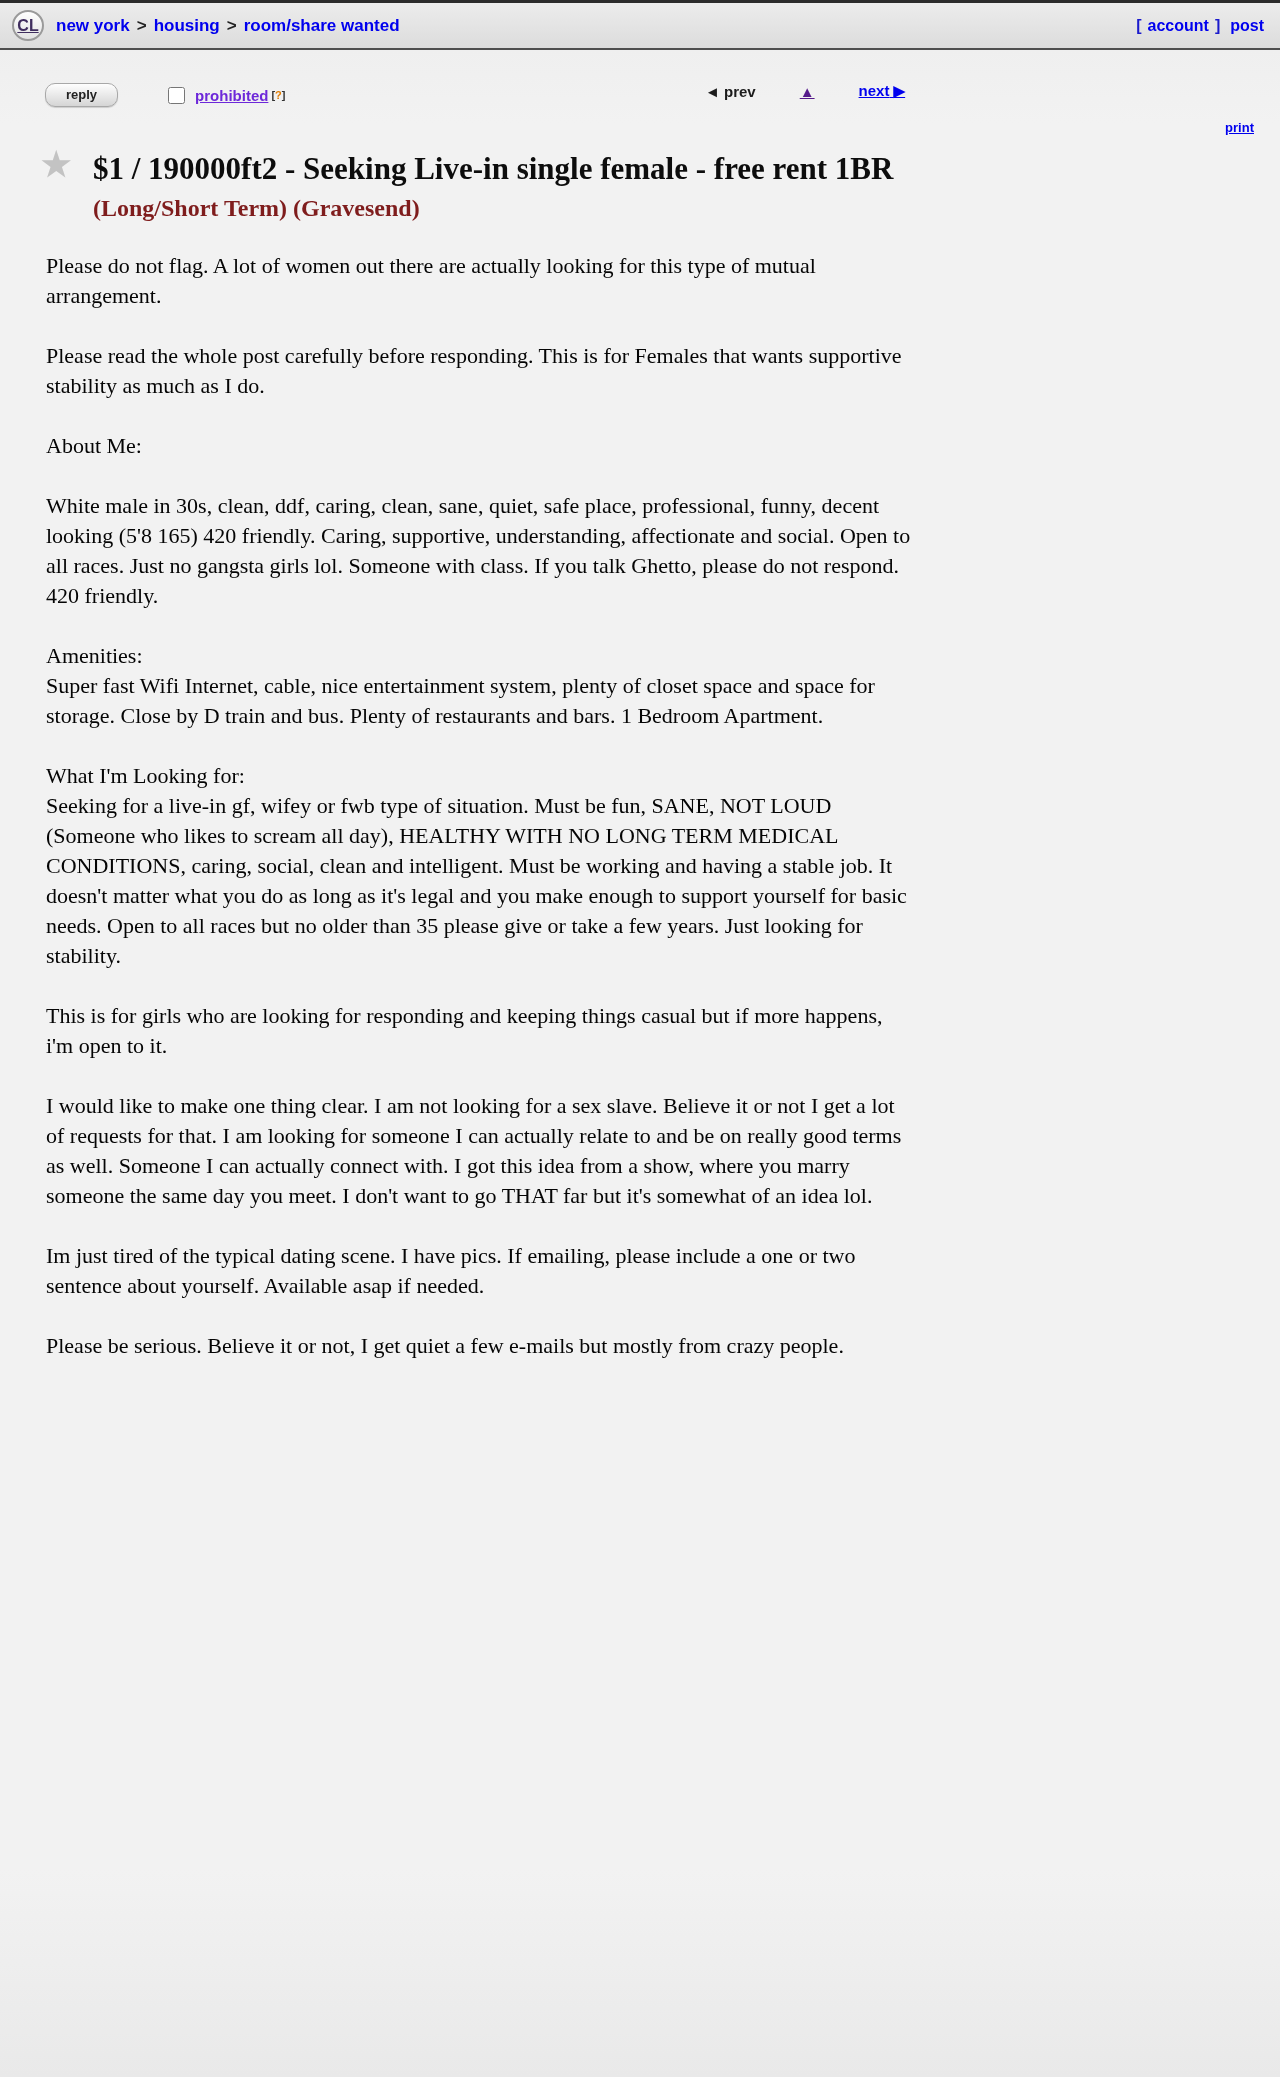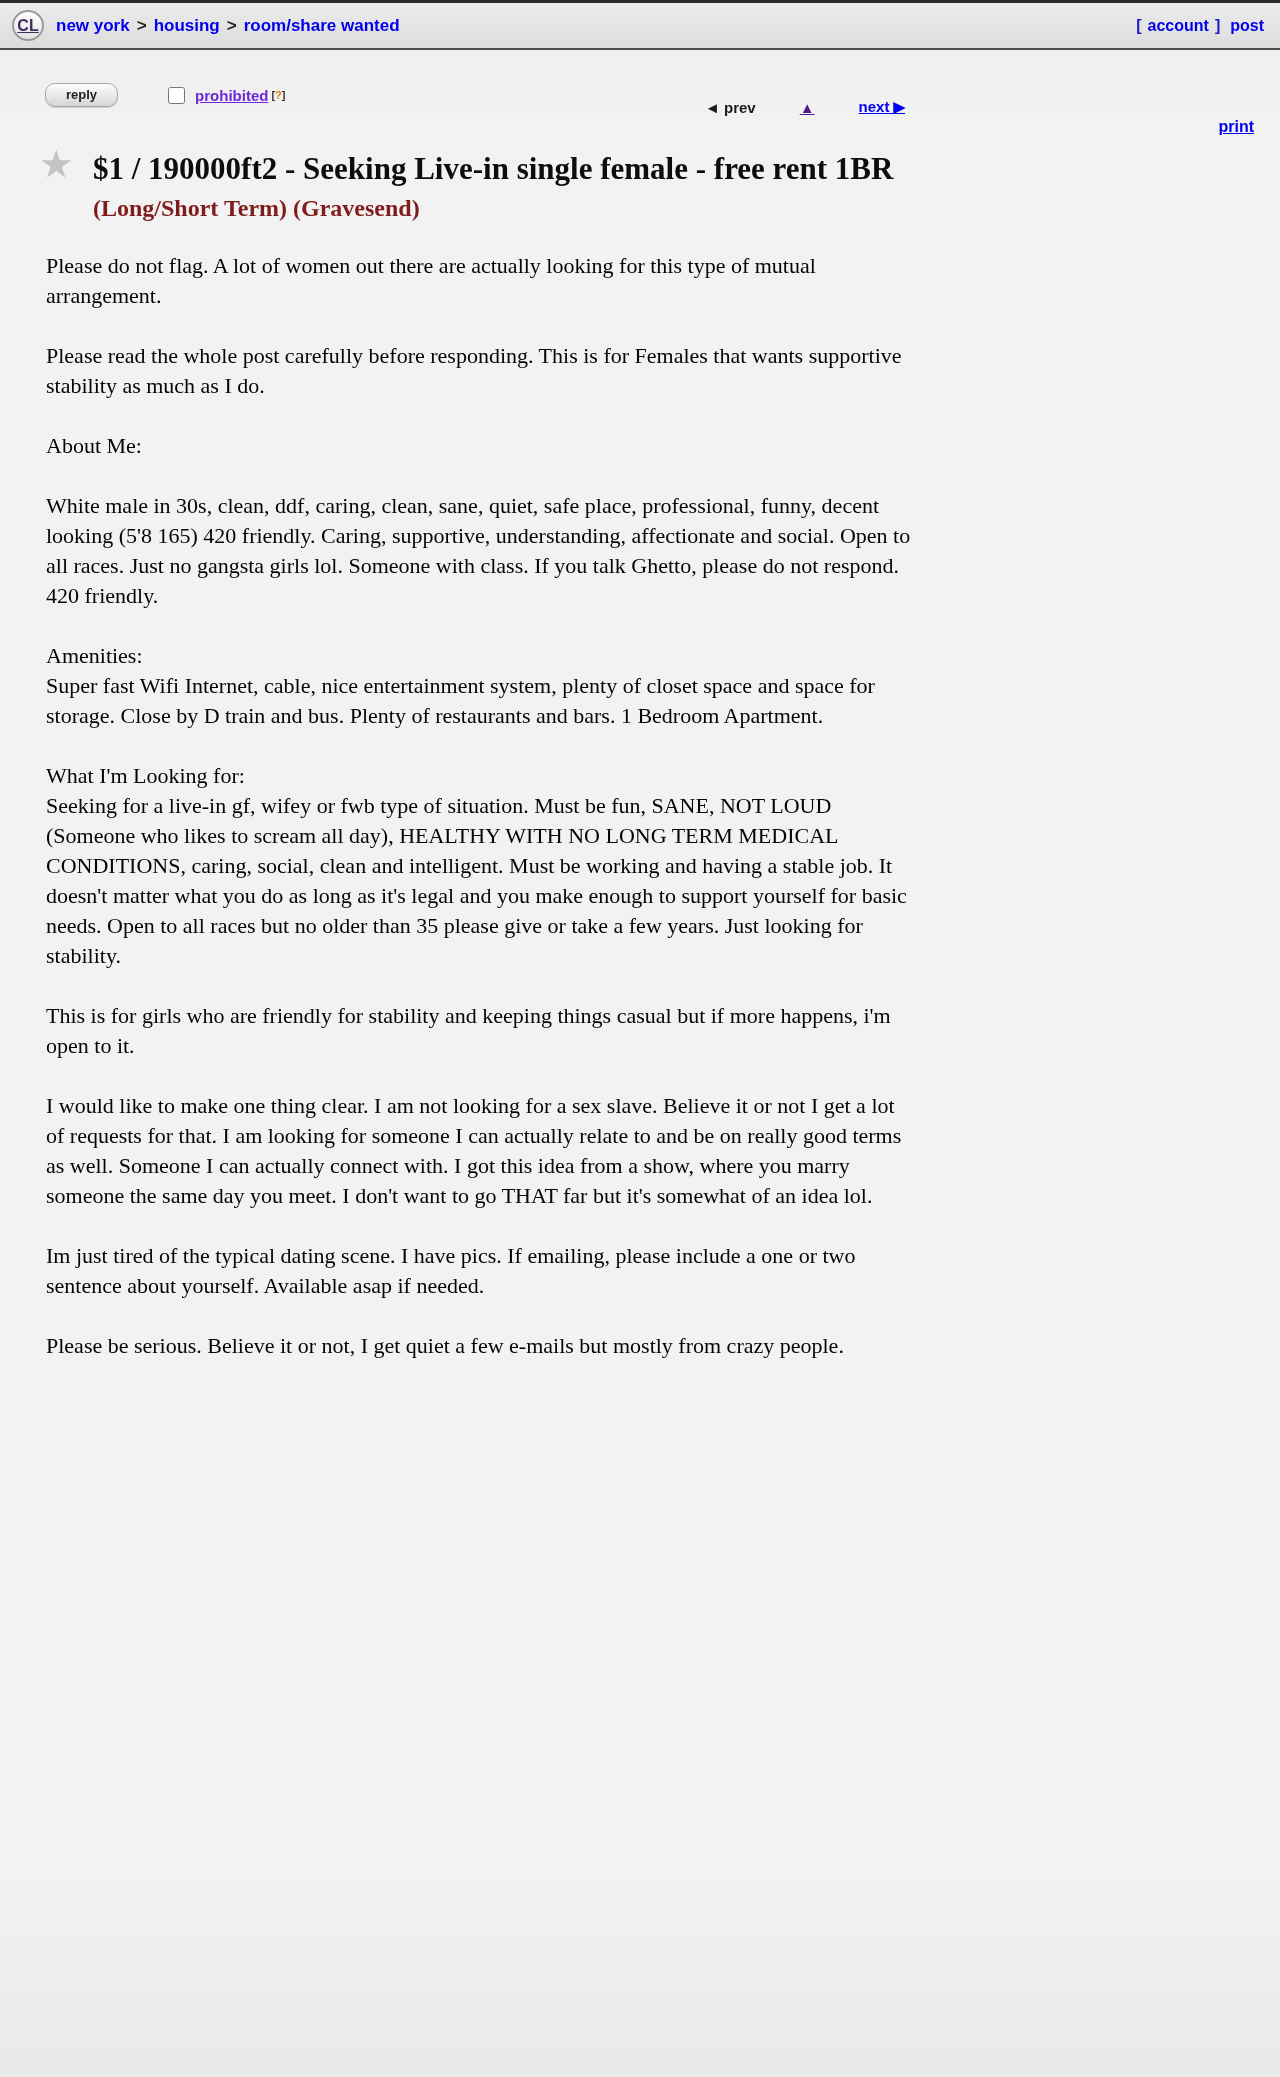--- a/index.html
+++ b/index.html
@@ -80,31 +80,31 @@
     font-size: 15px;
     font-weight: bold;
     text-decoration: underline;
   }
   .help-sup { font-size: 11px; font-weight: bold; vertical-align: super; margin-left: 3px; text-decoration: none; }
   .help-sup .hb { color: #333; }
   .help-sup .hq { color: #e07b00; }
 
   .pager {
     position: absolute;
-    left: 660px; top: 16px;
+    left: 660px; top: 0;
     display: flex; align-items: center;
     font-size: 15px; font-weight: bold;
     white-space: nowrap;
   }
   .pager .prev { color: #1c1c1c; text-decoration: none; margin-right: 44px; }
   .pager .up { color: #551a8b; text-decoration: underline; margin-right: 44px; }
   .pager .next { color: #0000ee; text-decoration: underline; }
 
   .print-row { text-align: right; padding-right: 26px; margin-top: 10px; height: 18px; }
-  .print-link { color: #0000ee; font-size: 16px; font-weight: bold; text-decoration: underline; }
+  .print-link { color: #0000ee; font-size: 13px; font-weight: bold; text-decoration: underline; }
 
   
   .posting-title {
     font-family: "Liberation Serif", serif;
     margin: 14px 60px 0 93px;
     position: relative;
     line-height: 37px;
     max-width: 830px;
   }
   .fav-star {
@@ -176,17 +176,17 @@
 
 <section class="posting-body">
   <p>Please do not flag. A lot of women out there are actually looking for this type of mutual arrangement.</p>
   <p>Please read the whole post carefully before responding. This is for Females that wants supportive stability as much as I do.</p>
   <p>About Me:</p>
   <p>White male in 30s, clean, ddf, caring, clean, sane, quiet, safe place, professional, funny, decent looking (5'8 165) 420 friendly. Caring, supportive, understanding, affectionate and social. Open to all races. Just no gangsta girls lol. Someone with class. If you talk Ghetto, please do not respond. 420 friendly.</p>
   <p>Amenities:
 Super fast Wifi Internet, cable, nice entertainment system, plenty of closet space and space for storage. Close by D train and bus. Plenty of restaurants and bars. 1 Bedroom Apartment.</p>
   <p>What I'm Looking for:
 Seeking for a live-in gf, wifey or fwb type of situation. Must be fun, SANE, NOT LOUD (Someone who likes to scream all day), HEALTHY WITH NO LONG TERM MEDICAL CONDITIONS, caring, social, clean and intelligent. Must be working and having a stable job. It doesn't matter what you do as long as it's legal and you make enough to support yourself for basic needs. Open to all races but no older than 35 please give or take a few years. Just looking for stability.</p>
-  <p>This is for girls who are friendly for stability and keeping things casual but if more happens, i'm open to it.</p>
+  <p>This is for girls who are looking for responding and keeping things casual but if more happens, i'm open to it.</p>
   <p>I would like to make one thing clear. I am not looking for a sex slave. Believe it or not I get a lot of requests for that. I am looking for someone I can actually relate to and be on really good terms as well. Someone I can actually connect with. I got this idea from a show, where you marry someone the same day you meet. I don't want to go THAT far but it's somewhat of an idea lol.</p>
   <p>Im just tired of the typical dating scene. I have pics. If emailing, please include a one or two sentence about yourself. Available asap if needed.</p>
   <p>Please be serious. Believe it or not, I get quiet a few e-mails but mostly from crazy people.</p>
 </section>
 
 </body></html>

